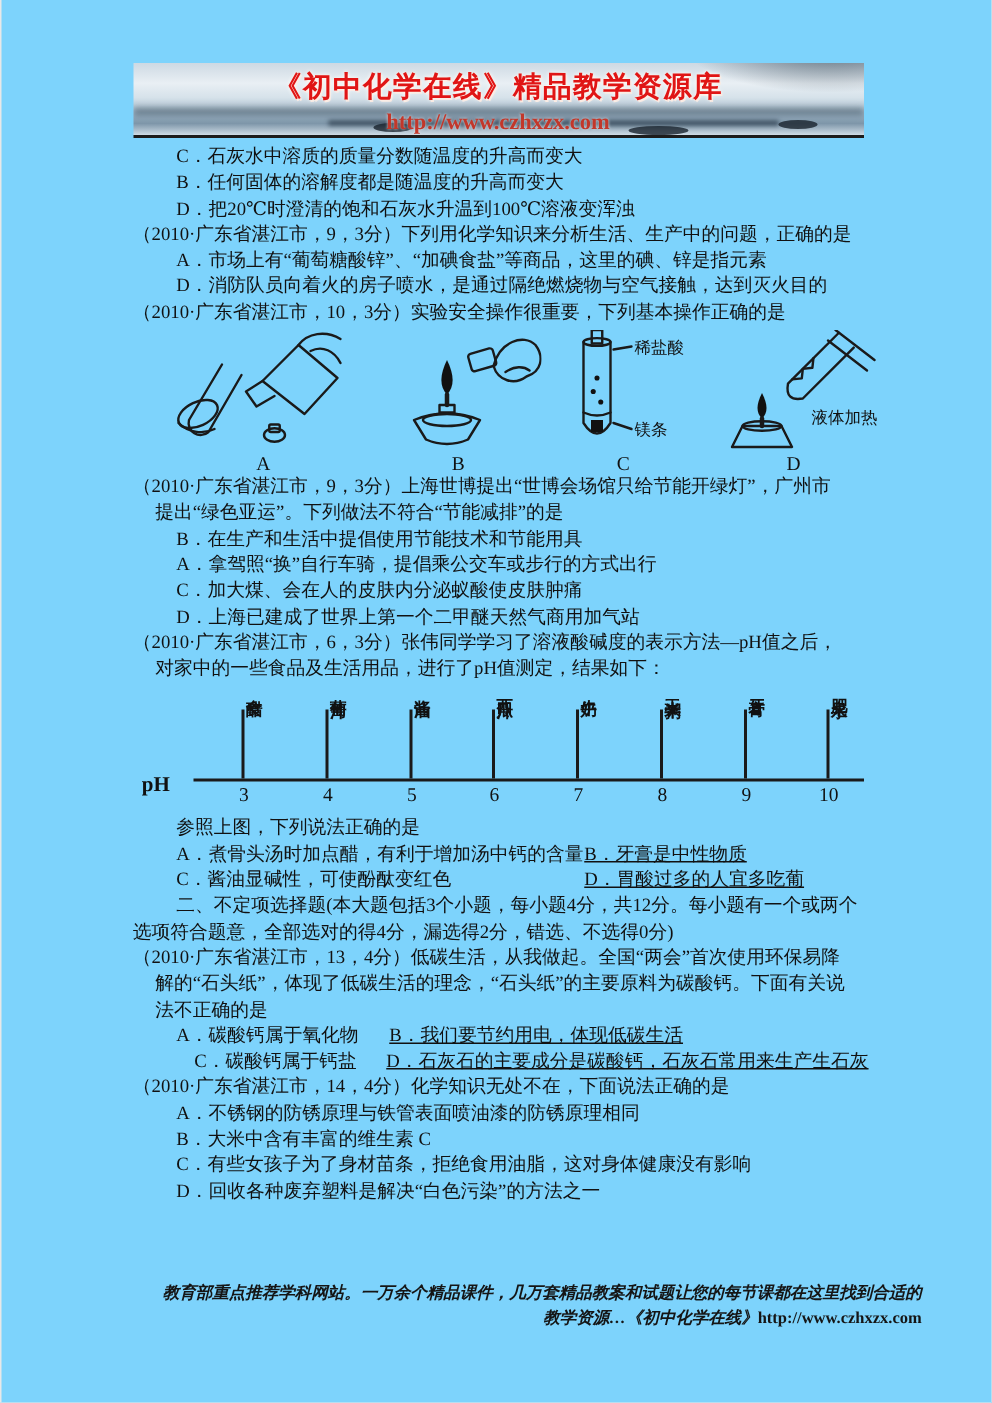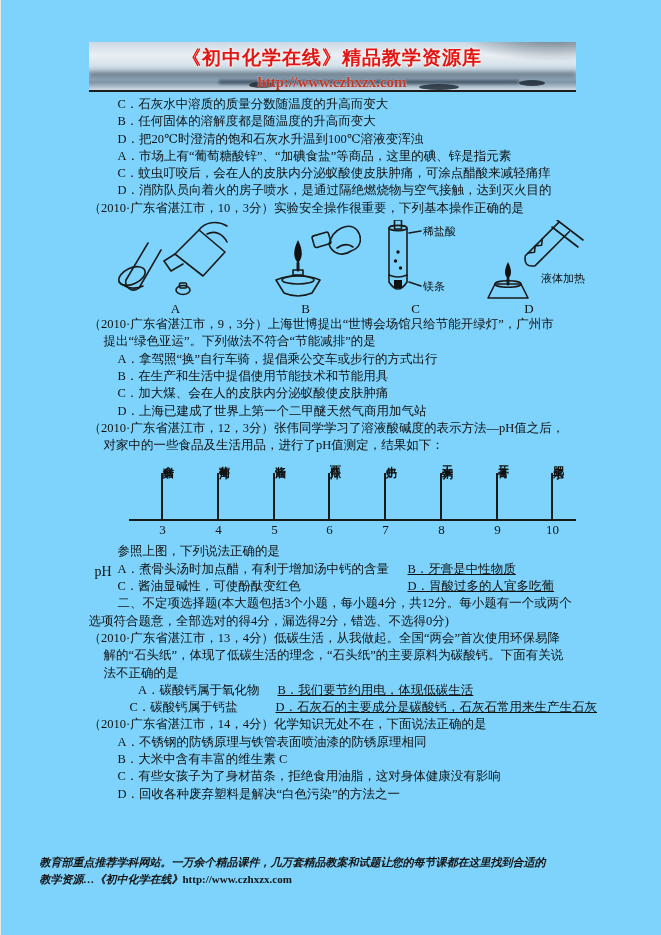--- a/index.html
+++ b/index.html
@@ -36,46 +36,46 @@
   }
   
   .content {
     position:absolute; top:96px; left:88px; width:487px;
     font-size:12.5px; line-height:17.3px;
   }
   .content p { margin:0; white-space:nowrap; }
   .q    { padding-left:0; }
   .opt  { padding-left:29px; }
   .cont { padding-left:15px; }
-  .pair { display:flex; padding-left:29px;gap:18px; }
+  .pair { display:flex; padding-left:29px; }
   .pair .lcell { flex:0 0 auto; }
   .pair .rcell { flex:0 0 auto;text-decoration:underline; }
   .w272 .lcell { width:272px; }
-  .w140 .lcell { width:142px;text-align:right; }
+  .w140 .lcell { width:142px; }
   .w130 .lcell { width:128px;margin-left:12px; }
   
   .labfig { display:flex; align-items:flex-end; height:99px; padding:2px 0 0 12px; }
   .labfig .figcol { display:flex; flex-direction:column; align-items:center; }
   .labfig svg { display:block; }
   .fig-letter { font-size:13px; line-height:15px; margin-top:1px; }
   .labfig text { font-family:"Liberation Serif","DejaVu Serif",serif; font-size:11px; fill:#111; }
   
   .phfig { position:relative; height:84px; margin:3px 0 2px 0; }
   .ph-axis { position:absolute; left:40px; right:0; top:62px; height:2px; background:#1a1a1a; }
   .ph-tick { position:absolute; top:16px; width:2px; height:46px; background:#1a1a1a; }
   .ph-label {
     position:absolute; top:0; writing-mode:vertical-rl; text-orientation:upright;
     font-size:11px; line-height:13px; letter-spacing:1px; font-weight:bold; transform:translateX(1px);
   }
   .ph-num { position:absolute; top:64px; width:24px; text-align:center;
     transform:translateX(-11px); font-size:13px; }
-  .ph-xlabel { position:absolute; left:6px; top:58px; font-size:14px; font-weight:normal;margin-top:48px; }
+  .ph-xlabel { position:absolute; left:6px; top:58px; font-size:14px; font-weight:bold; }
   
   .footer {
-    position:absolute; top:854px; left:39px; width:550px; text-align:left;
+    position:absolute; top:854px; left:64px; width:550px; text-align:right;
     font-size:11px; line-height:17px; font-weight:bold; font-style:italic; color:#151515;
   }
   .footer a { color:#151515; text-decoration:none; font-style:normal; }
 </style>
 </head>
 <body>
 
 <div class="page">
 
   <div class="banner">
@@ -86,22 +86,22 @@
     <div class="boat" style="left:330px; top:42px; width:40px;"></div>
     <div class="boat" style="left:430px; top:38px;"></div>
     <div class="banner-title">《初中化学在线》精品教学资源库</div>
     <a href="#" class="banner-url">http://www.czhxzx.com</a>
   </div>
 
   <div class="content">
     <p class="opt">C．石灰水中溶质的质量分数随温度的升高而变大</p>
     <p class="opt">B．任何固体的溶解度都是随温度的升高而变大</p>
     <p class="opt">D．把20℃时澄清的饱和石灰水升温到100℃溶液变浑浊</p>
+    <p class="q">（2010·广东省湛江市，9，3分）下列用化学知识来分析生活、生产中的问题，正确的是</p>
     <p class="opt">A．市场上有“葡萄糖酸锌”、“加碘食盐”等商品，这里的碘、锌是指元素</p>
-    <p class="opt">C．蚊虫叮咬后，会在人的皮肤内分泌蚁酸使皮肤肿痛，可涂点醋酸来减轻痛痒</p>
     <p class="opt">D．消防队员向着火的房子喷水，是通过隔绝燃烧物与空气接触，达到灭火目的</p>
     <p class="q">（2010·广东省湛江市，10，3分）实验安全操作很重要，下列基本操作正确的是</p>
 
     <div class="labfig">
       <div class="figcol" style="width:150px;">
         <svg width="150" height="80" viewBox="0 0 150 80" fill="none" stroke="#1a1a1a" stroke-width="1.6" stroke-linecap="round" stroke-linejoin="round">
           <path d="M74,34 L98,10 L124,32 L102,56 Z"></path>
           <path d="M74,34 L63,41 L70,51 L82,44"></path>
           <path d="M98,10 C104,2 116,0 126,6 M106,14 C114,10 122,14 126,22"></path>
           <path d="M60,30 L38,68 A8,8 0 0 1 25,60 L47,23"></path>
@@ -155,25 +155,25 @@
           <path d="M24,64 L50,64 L57,78 L17,78 Z"></path>
           <ellipse cx="37" cy="64" rx="13" ry="3.2"></ellipse>
           <text x="70" y="62" stroke="none">液体加热</text>
         </svg>
         <span class="fig-letter">D</span>
       </div>
     </div>
 
     <p class="q">（2010·广东省湛江市，9，3分）上海世博提出“世博会场馆只给节能开绿灯”，广州市</p>
     <p class="cont">提出“绿色亚运”。下列做法不符合“节能减排”的是</p>
+    <p class="opt">B．在生产和生活中提倡使用节能技术和节能用具</p>
     <p class="opt">A．拿驾照“换”自行车骑，提倡乘公交车或步行的方式出行</p>
-    <p class="opt">B．在生产和生活中提倡使用节能技术和节能用具</p>
     <p class="opt">C．加大煤、会在人的皮肤内分泌蚁酸使皮肤肿痛</p>
     <p class="opt">D．上海已建成了世界上第一个二甲醚天然气商用加气站</p>
-    <p class="q">（2010·广东省湛江市，12，3分）张伟同学学习了溶液酸碱度的表示方法—pH值之后，</p>
+    <p class="q">（2010·广东省湛江市，6，3分）张伟同学学习了溶液酸碱度的表示方法—pH值之后，</p>
     <p class="cont">对家中的一些食品及生活用品，进行了pH值测定，结果如下：</p>
 
     <div class="phfig">
       <div class="ph-axis"></div>
       <div class="ph-xlabel">pH</div>
 
       <div class="ph-tick" style="left:72px"></div>
       <div class="ph-tick" style="left:128px"></div>
       <div class="ph-tick" style="left:184px"></div>
       <div class="ph-tick" style="left:239px"></div>

